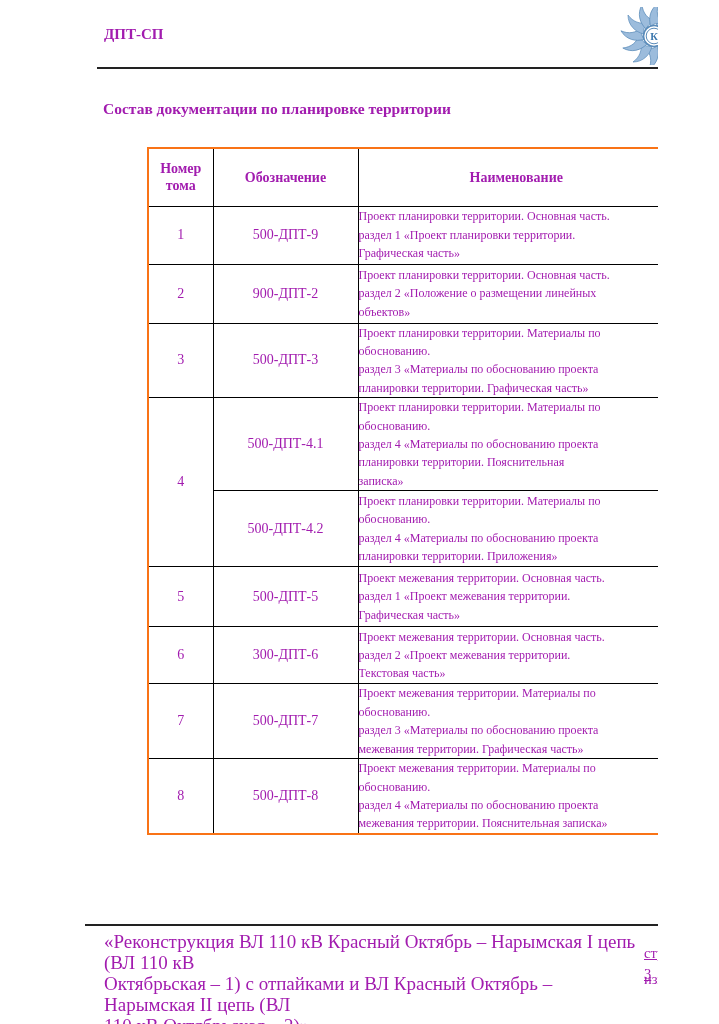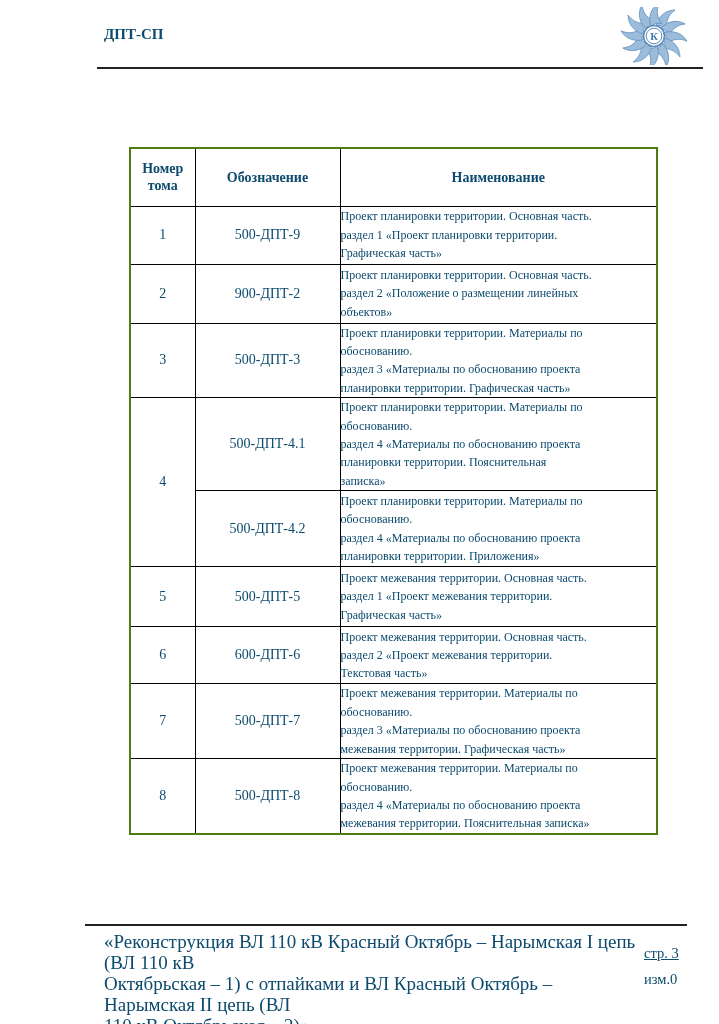--- a/index.html
+++ b/index.html
@@ -2,25 +2,25 @@
 <html><head>
 <meta charset="utf-8">
 <style>
   html, body {
     margin: 0;
     padding: 0;
     background: #ffffff;
   }
   .page {
     position: relative;
-    width: 719px;
+    width: 658px;
     height: 1024px;
     background: #ffffff;
     font-family: "Liberation Serif", "DejaVu Serif", serif;
-    color: #0c4a6e;
+    color: #a21caf;
     overflow: hidden;
   }
   .hdr-code {
     position: absolute;
     left: 104px;
     top: 26px;
     font-size: 15px;
     font-weight: bold;
   }
   .logo {
@@ -38,26 +38,26 @@
   }
   .title {
     position: absolute;
     left: 103px;
     top: 100px;
     font-size: 15.5px;
     font-weight: bold;
   }
   table.doc-table {
     position: absolute;
-    left: 129px;
+    left: 147px;
     top: 147px;
     width: 527px;
     border-collapse: collapse;
     table-layout: fixed;
-    border: 2px solid #4d7c0f;
+    border: 2px solid #f97316;
   }
   table.doc-table th,
   table.doc-table td {
     border: 1px solid #000000;
     padding: 0;
   }
   table.doc-table th {
     font-size: 14px;
     font-weight: bold;
     text-align: center;
@@ -139,20 +139,21 @@
       <use href="#petal" transform="rotate(300)"></use>
       <use href="#petal" transform="rotate(330)"></use>
     </g>
     <circle r="10.5" fill="#ffffff" stroke="#5b8cba" stroke-width="1.6"></circle>
     <circle r="7.8" fill="none" stroke="#5b8cba" stroke-width="1"></circle>
     <text y="4" text-anchor="middle" font-size="10.5" font-weight="bold" fill="#3a76ad" font-family="Liberation Serif, serif">К</text>
   </svg>
 
   <div class="hdr-rule"></div>
 
+  <div class="title">Состав документации по планировке территории</div>
 
   <table class="doc-table">
     <colgroup>
       <col class="col-num">
       <col class="col-code">
       <col class="col-name">
     </colgroup>
     <thead>
       <tr style="height:58px;">
         <th>Номер тома</th>
@@ -201,21 +202,21 @@
       </tr>
       <tr style="height:60px;">
         <td class="num">5</td>
         <td class="code">500-ДПТ-5</td>
         <td class="name">Проект межевания территории. Основная часть.
 раздел 1 «Проект межевания территории.
 Графическая часть»</td>
       </tr>
       <tr style="height:57px;">
         <td class="num">6</td>
-        <td class="code">600-ДПТ-6</td>
+        <td class="code">300-ДПТ-6</td>
         <td class="name">Проект межевания территории. Основная часть.
 раздел 2 «Проект межевания территории.
 Текстовая часть»</td>
       </tr>
       <tr style="height:75px;">
         <td class="num">7</td>
         <td class="code">500-ДПТ-7</td>
         <td class="name">Проект межевания территории. Материалы по
 обоснованию.
 раздел 3 «Материалы по обоснованию проекта

